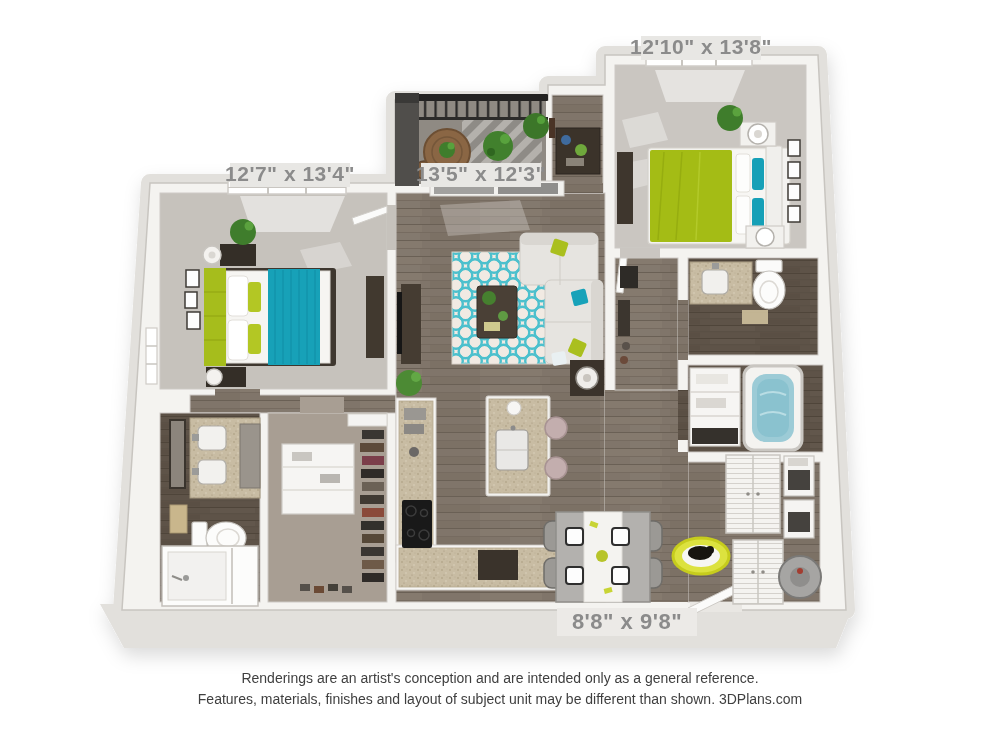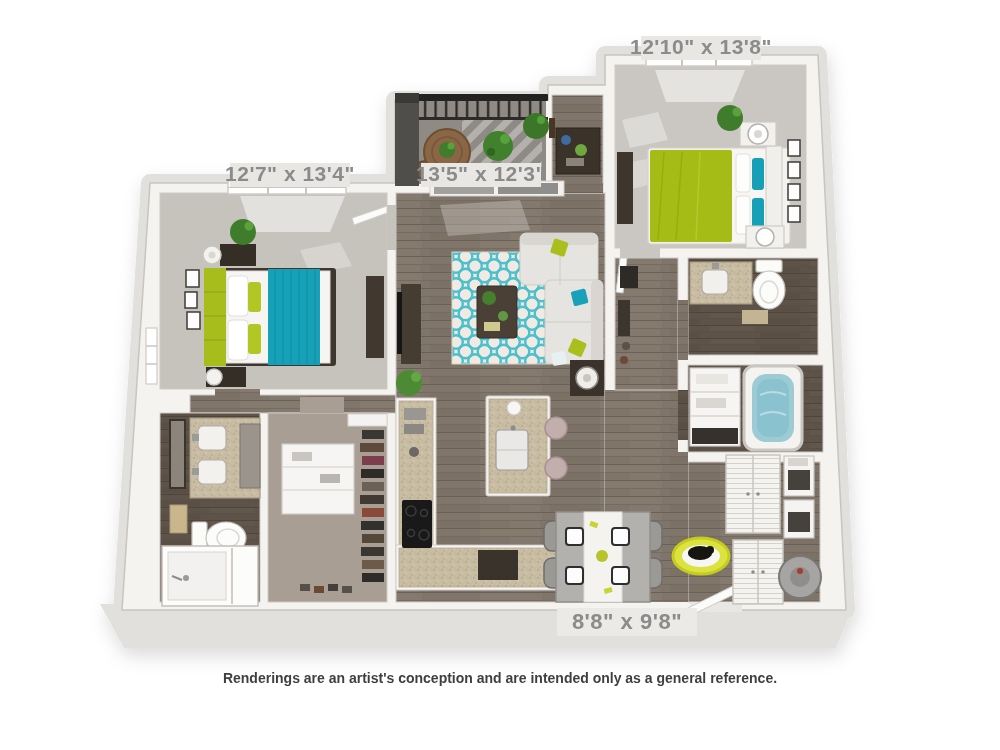--- a/index.html
+++ b/index.html
@@ -4,21 +4,21 @@
 <style>
   html,body{margin:0;padding:0;background:#ffffff;}
   .stage{position:relative;width:1000px;height:750px;background:#ffffff;overflow:hidden;
          font-family:"Liberation Sans",sans-serif;}
   .plan-svg{position:absolute;left:0;top:0;}
   .dim-label{font-family:"Liberation Sans",sans-serif;font-size:21px;font-weight:600;
              fill:#8b8b8b;letter-spacing:.5px;}
   .dim-label.big{font-size:22px;}
   .disclaimer{position:absolute;left:0;right:0;top:668px;text-align:center;color:#3f3f3f;
               font-size:14px;line-height:21px;}
-  .disclaimer p{margin:0;font-weight:bold;}
+  .disclaimer p{margin:0;}
 </style>
 </head>
 <body>
 
 <div class="stage">
 <svg class="plan-svg" width="1000" height="750" viewBox="0 0 1000 750">
   <defs>
     <filter id="soft" x="-10%" y="-10%" width="120%" height="130%">
       <feDropShadow dx="2" dy="8" stdDeviation="9" flood-color="#000000" flood-opacity="0.14"></feDropShadow>
     </filter>
@@ -433,14 +433,15 @@
     <text class="dim-label" x="481" y="181" text-anchor="middle">13'5" x 12'3"</text>
   </g>
   <g>
     <rect x="557" y="608" width="140" height="28" fill="#eceae7"></rect>
     <text class="dim-label big" x="627" y="629" text-anchor="middle">8'8" x 9'8"</text>
   </g>
 </svg>
 
 <div class="disclaimer">
   <p>Renderings are an artist's conception and are intended only as a general reference.</p>
+  <p>Features, materials, finishes and layout of subject unit may be different than shown. 3DPlans.com</p>
 </div>
 </div>
 
 </body></html>

